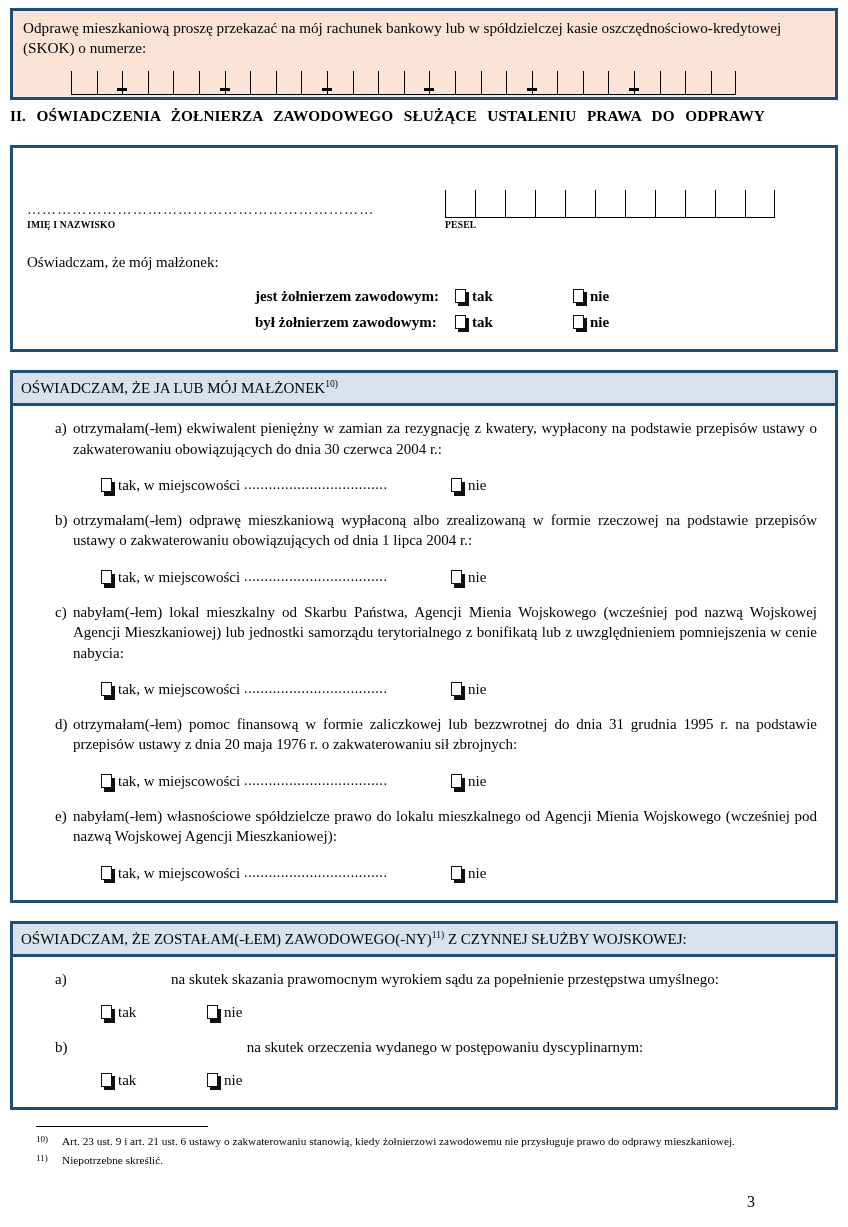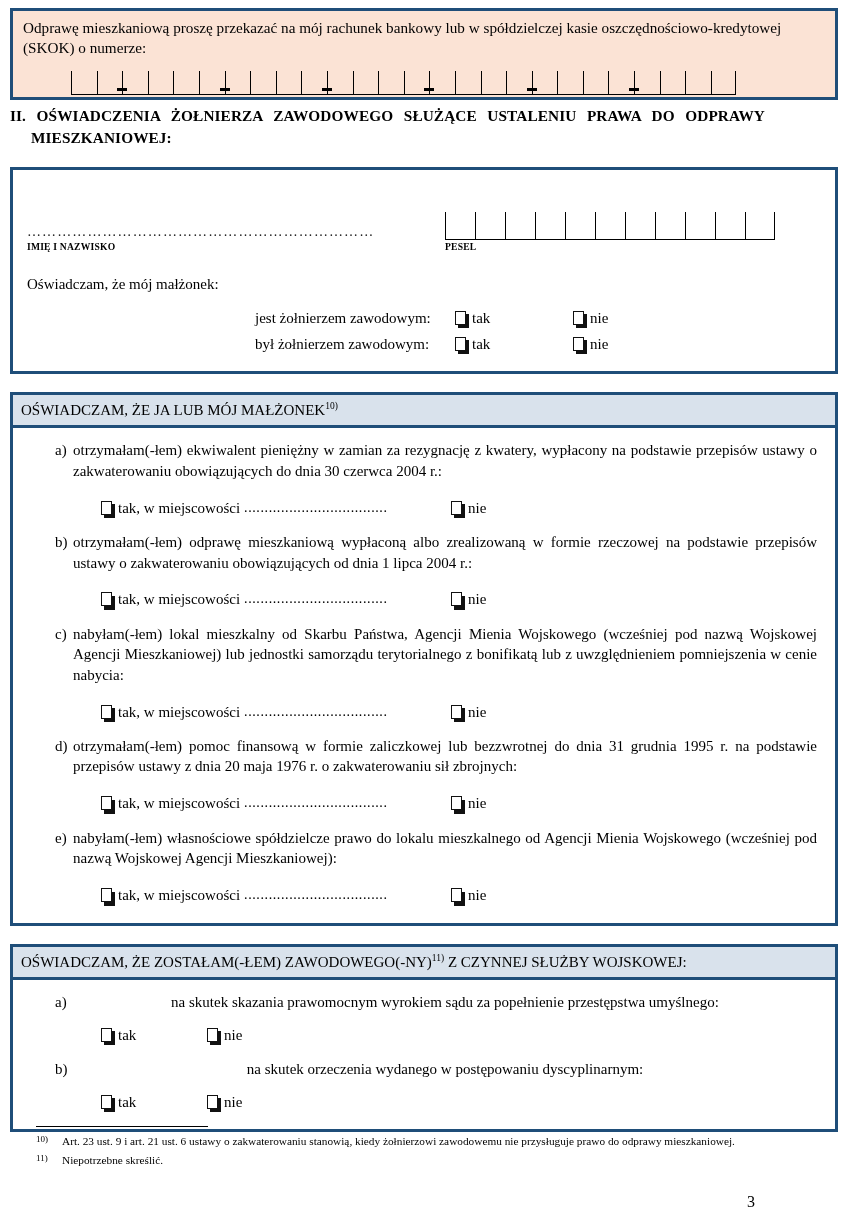--- a/index.html
+++ b/index.html
@@ -176,20 +176,21 @@
   }
   .decl-table {
     margin-top: 12px;
     margin-left: 228px;
     font-size: 15px;
   }
   .decl-line {
     display: flex;
     align-items: center;
     height: 26px;
+    font-weight: bold;
   }
   .decl-label {
     width: 200px;
   }
   .opt {
     display: inline-flex;
     align-items: center;
     white-space: nowrap;
   }
   .opt-tak {
@@ -347,21 +348,20 @@
         <div class="iban-dash"></div>
         <div class="iban-cell"></div>
         <div class="iban-cell"></div>
         <div class="iban-cell"></div>
         <div class="iban-cell last-edge"></div>
       </div>
   </div>
 
   <div class="sec-title">
     <span class="l1">II. OŚWIADCZENIA ŻOŁNIERZA ZAWODOWEGO SŁUŻĄCE USTALENIU PRAWA DO ODPRAWY</span>
-    <span class="l2">MIESZKANIOWEJ:</span>
   </div>
 
   <div class="block mt">
     <div class="body-pad">
 
       <div class="ident-row">
         <div class="name-field">
           <span class="dots-line">……………………………………………………………</span>
           <span class="tiny-label">IMIĘ I NAZWISKO</span>
         </div>

